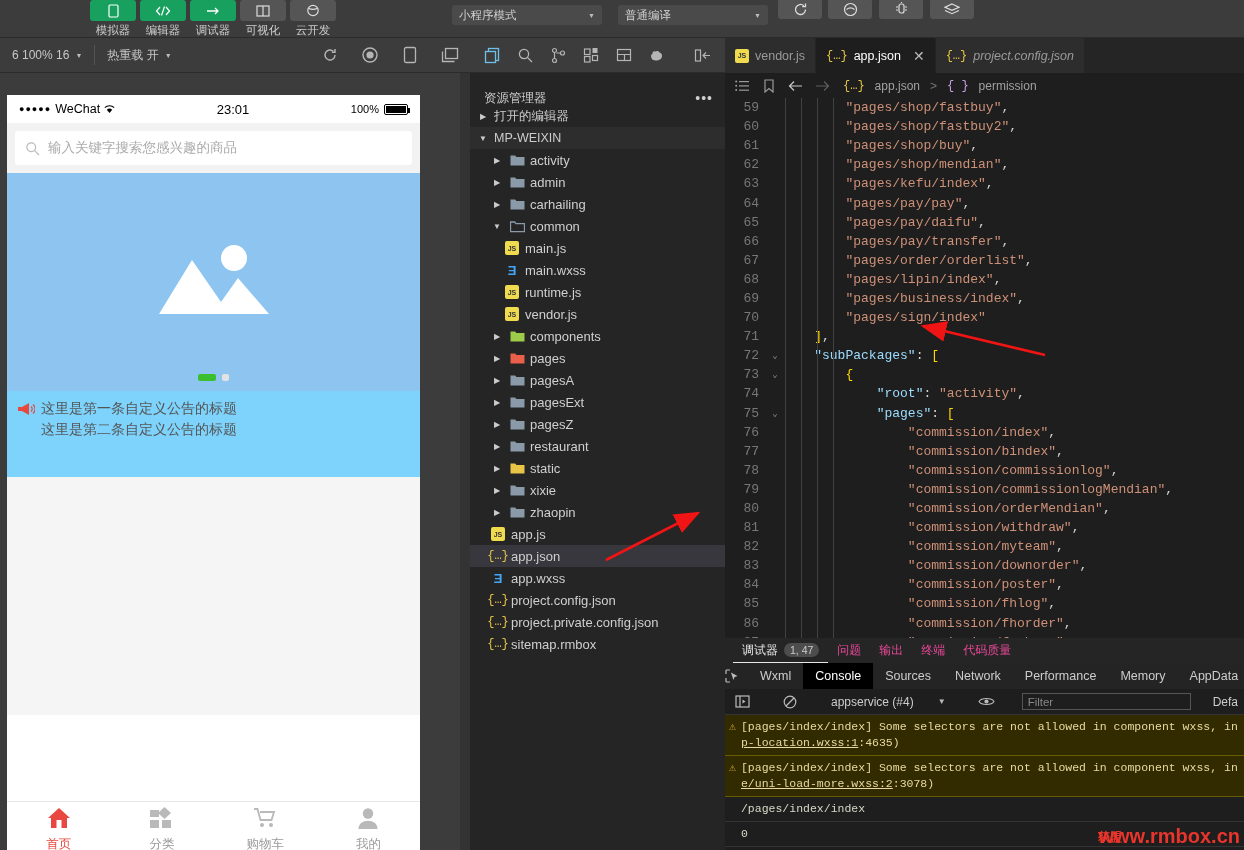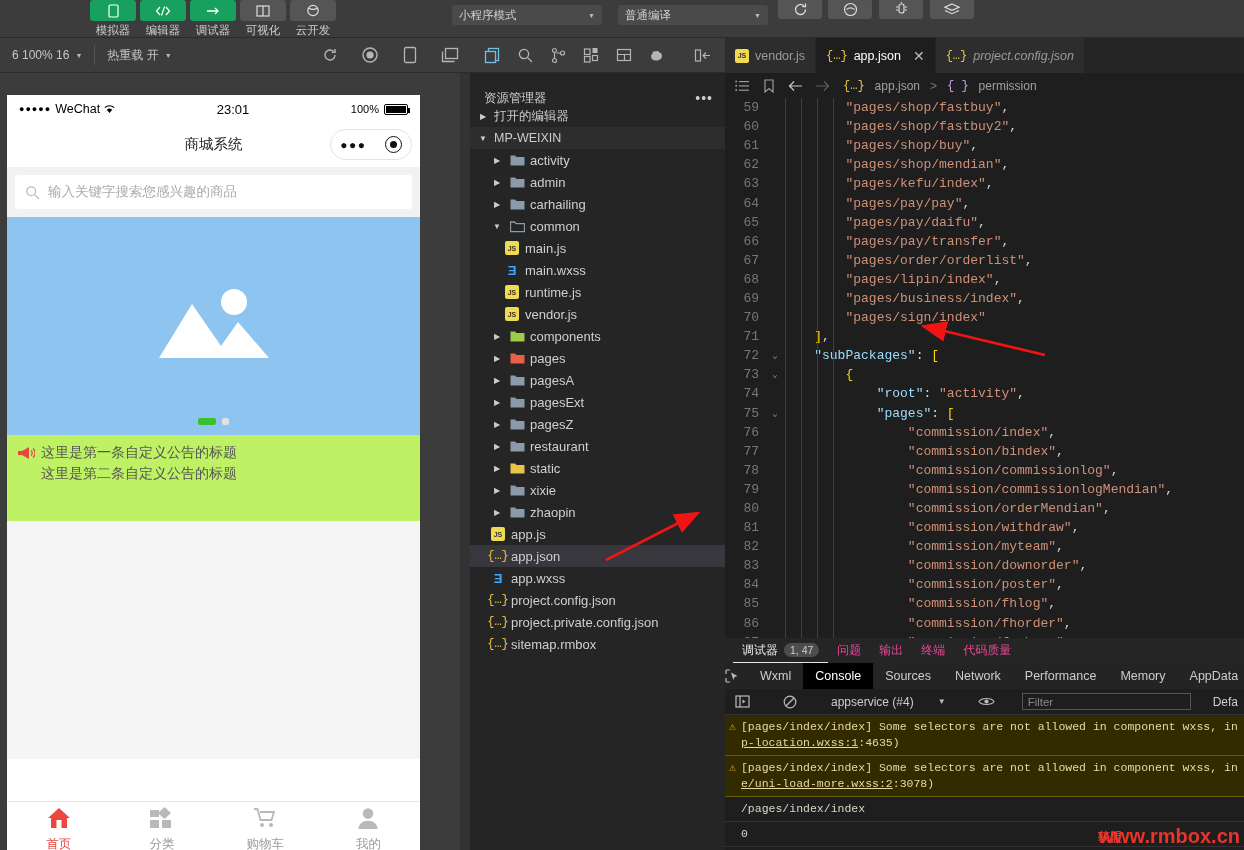--- a/index.html
+++ b/index.html
@@ -99,21 +99,21 @@
     display:flex; align-items:center; padding: 0 10px; gap:8px;
   }
   .searchbox .ph { font-size:13.5px; color:#aaa; }
 
   .swiper { height: 218px; background:#8ec5f0; position:relative; }
   .mtn { position:absolute; left:50%; top:50%; transform:translate(-50%,-50%); }
   .dotsrow { position:absolute; bottom:10px; left:0; right:0; display:flex; justify-content:center; gap:6px; align-items:center;}
   .dotsrow .d { width:7px;height:7px;border-radius:2px;background:#e2e2e2;}
   .dotsrow .d.on { width:18px; background:#3bbf2e;}
 
-  .notice { background:#bef264; padding: 7px 10px 0 10px; height:86px; overflow:hidden; }
+  .notice { background:#7dd3fc; padding: 7px 10px 0 10px; height:86px; overflow:hidden; }
   .notice-row { display:flex; align-items:flex-start; gap:6px; }
   .notice-txts { overflow:hidden; height: 40px; }
   .notice-txts div { font-size:14px; color:#555; line-height:21px; white-space:nowrap;}
   .blank { background:#f5f5f5; height: 238px; }
 
   .tabbar {
     position:absolute; left:0; bottom:0; width:413px; height: 56px;
     background:#fff; border-top:1px solid #e8e8e8; display:flex;
   }
   .tab { flex:1; display:flex; flex-direction:column; align-items:center; justify-content:center; gap:3px; cursor:pointer;}
@@ -410,29 +410,20 @@
         </div>
         <div style="font-size:13px;">23:01</div>
         <div class="sb-right">
           <span>100%</span>
           <span class="battery">
               <i></i>
             </span>
         </div>
       </div>
 
-      <div class="navbar">
-        <div class="nav-title">商城系统</div>
-        <div class="capsule">
-          <span class="cdots">●●●</span>
-          <span class="ctarget">
-              <i></i>
-            </span>
-        </div>
-      </div>
 
       <div class="searchwrap">
         <div class="searchbox">
           <svg width="15" height="15" viewBox="0 0 15 15">
               <circle cx="6.2" cy="6.2" r="4.4" fill="none" stroke="#bbb" stroke-width="1.2"></circle>
               <path d="M9.4 9.4 14 14" stroke="#bbb" stroke-width="1.2"></path>
             </svg>
           <span class="ph">输入关键字搜索您感兴趣的商品</span>
         </div>
       </div>

